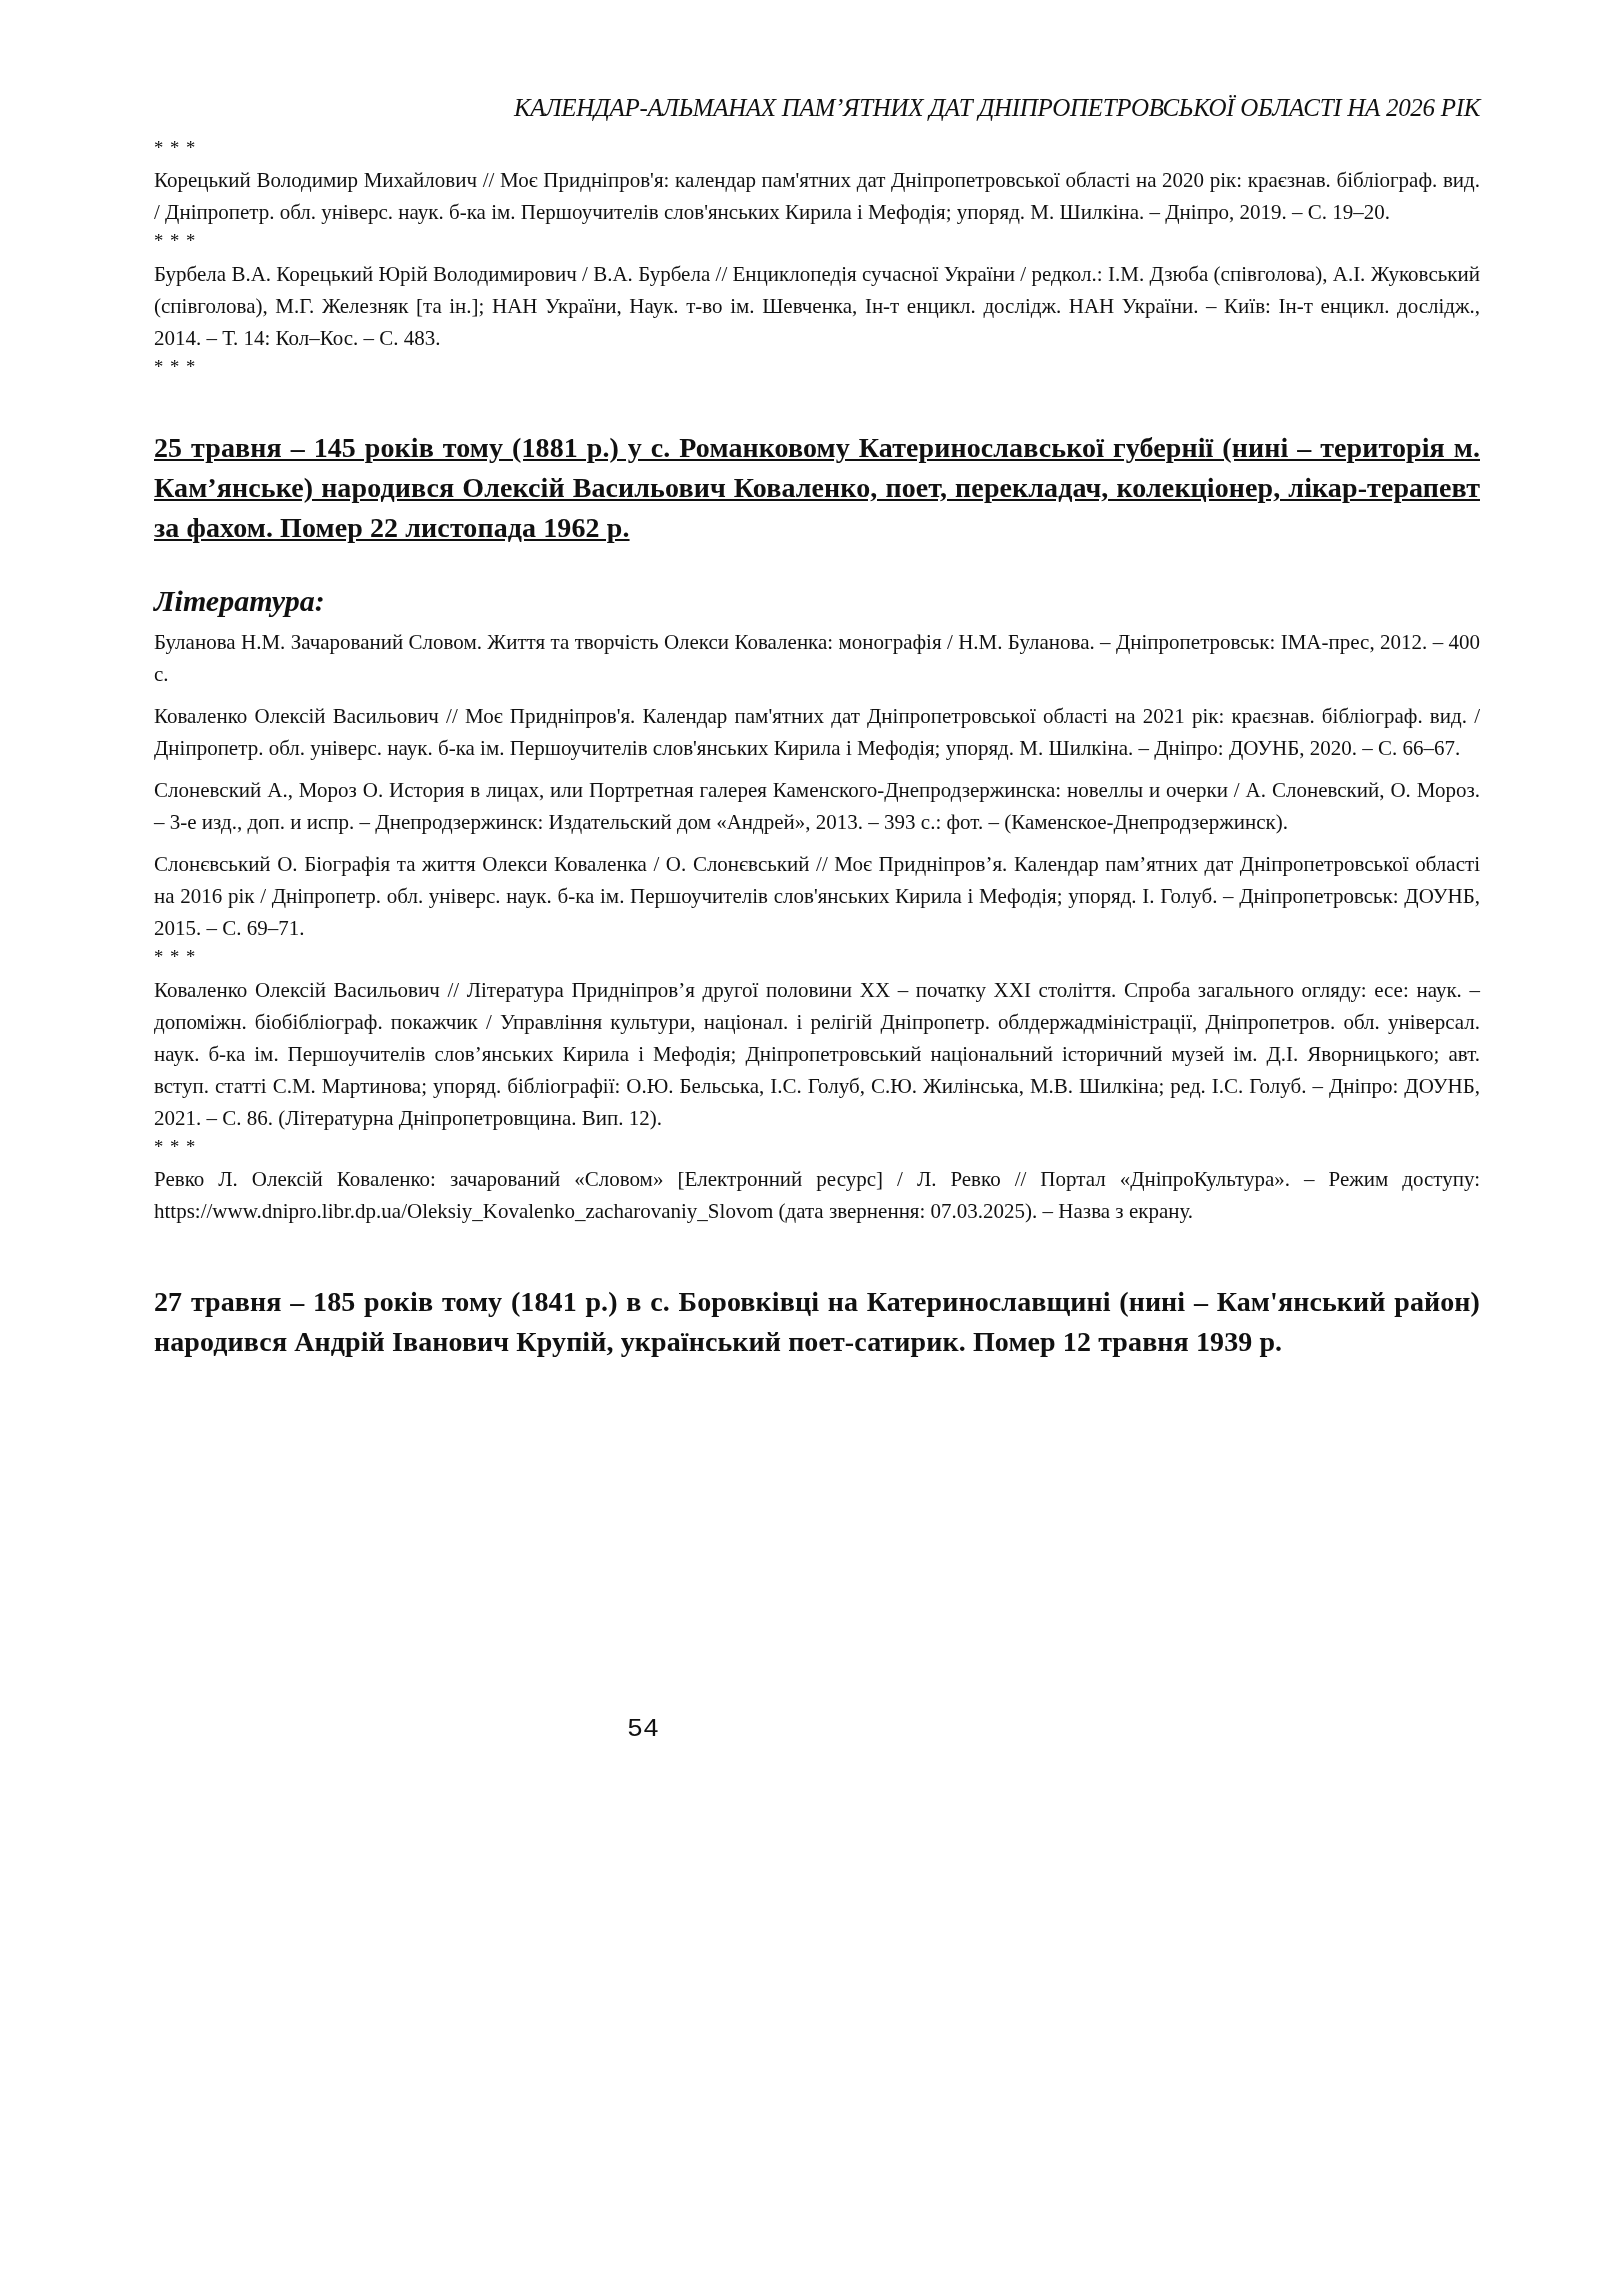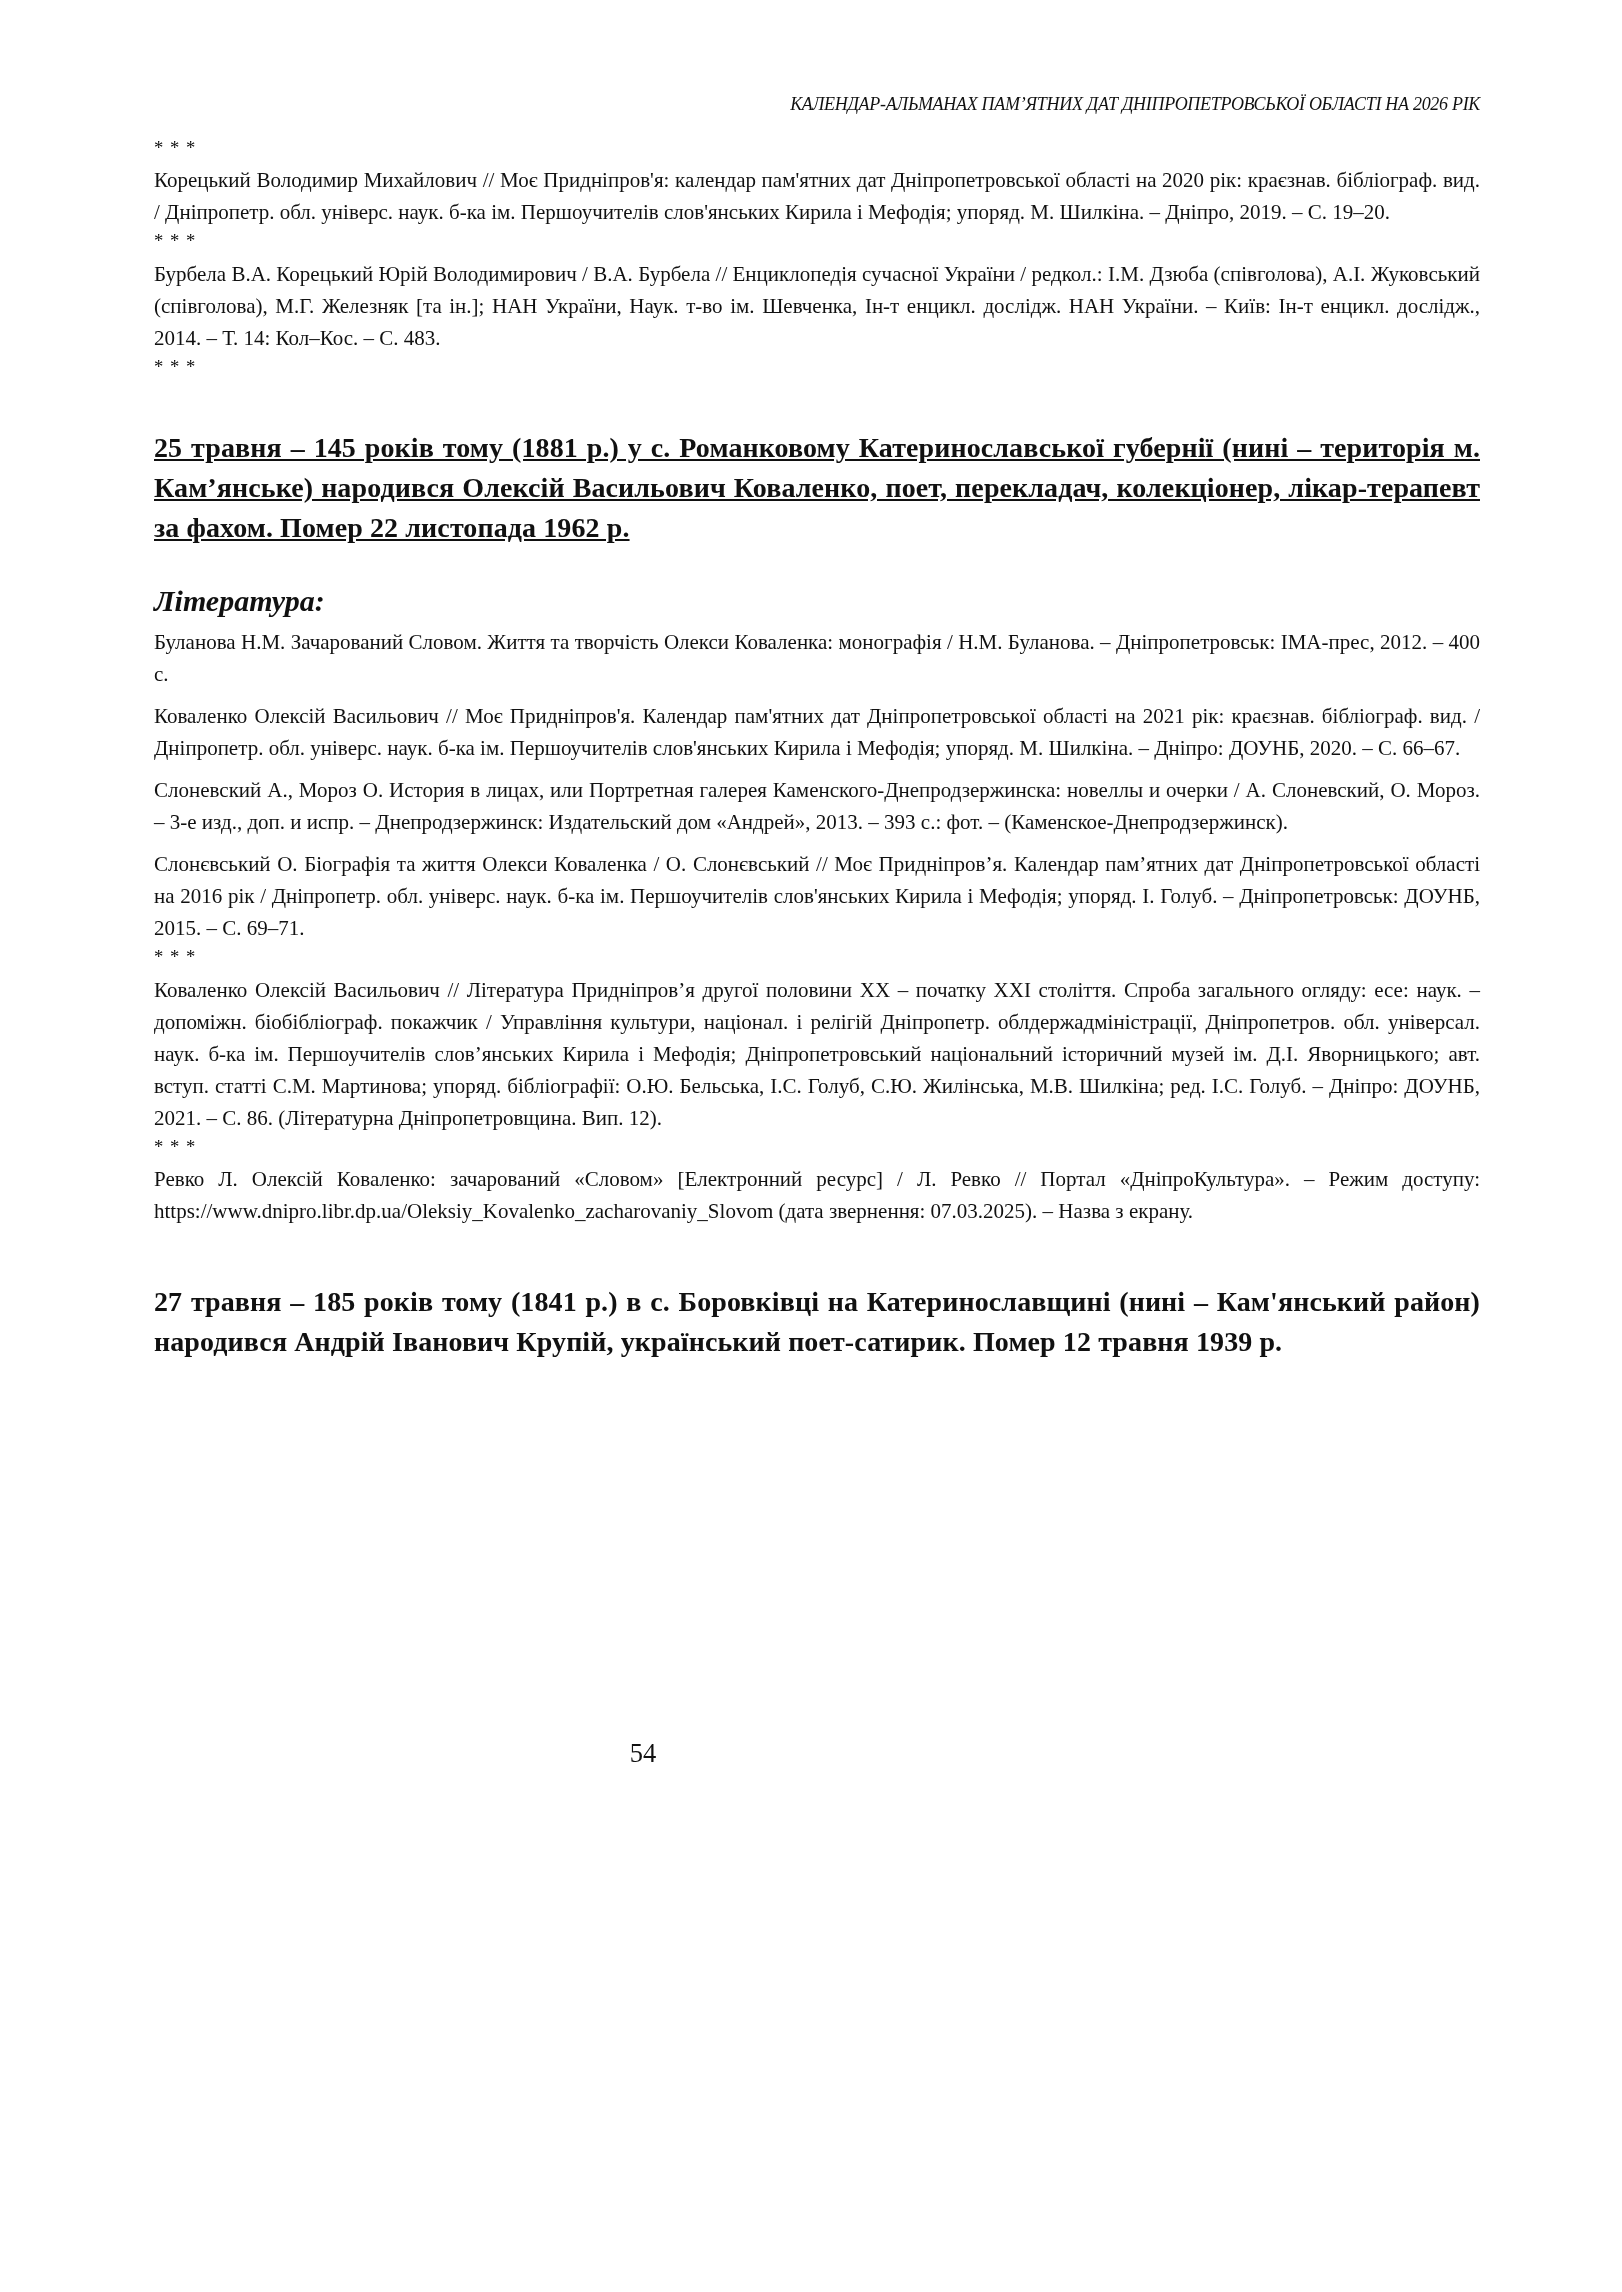--- a/index.html
+++ b/index.html
@@ -14,21 +14,21 @@
     overflow: hidden;
     color: #111111;
     font-family: "DejaVu Serif", "Liberation Serif", serif;
   }
   .page-header {
     position: absolute;
     top: 94px;
     right: 142px;
     font-family: "Liberation Serif", serif;
     font-style: italic;
-    font-size: 18px;
+    font-size: 25px;
     letter-spacing: -0.3px;
     color: #111;
     white-space: nowrap;
   }
   .content {
     position: absolute;
     left: 154px;
     top: 135px;
     width: 1326px;
   }
@@ -65,23 +65,22 @@
     font-size: 30px;
     line-height: 31px;
     margin-top: 37px;
   }
   .page-number {
     position: absolute;
     top: 1714px;
     left: 0;
     width: 1286px;
     text-align: center;
-    font-family: Liberation Serif, serif;
+    font-family: Liberation Mono, monospace;
     font-size: 26.5px;
-    margin-top: 24px;
   }
 </style>
 </head>
 <body>
 
 <div class="page-header">КАЛЕНДАР-АЛЬМАНАХ ПАМ’ЯТНИХ ДАТ ДНІПРОПЕТРОВСЬКОЇ ОБЛАСТІ НА 2026 РІК</div>
 
 <div class="content">
 
   <div class="sep">* * *</div>

